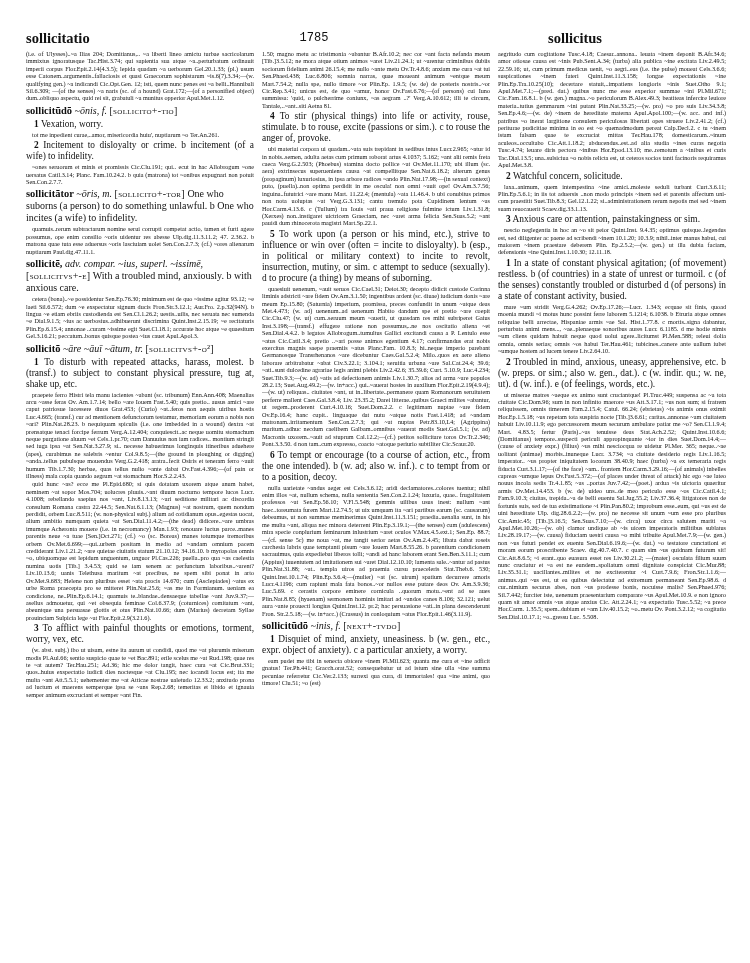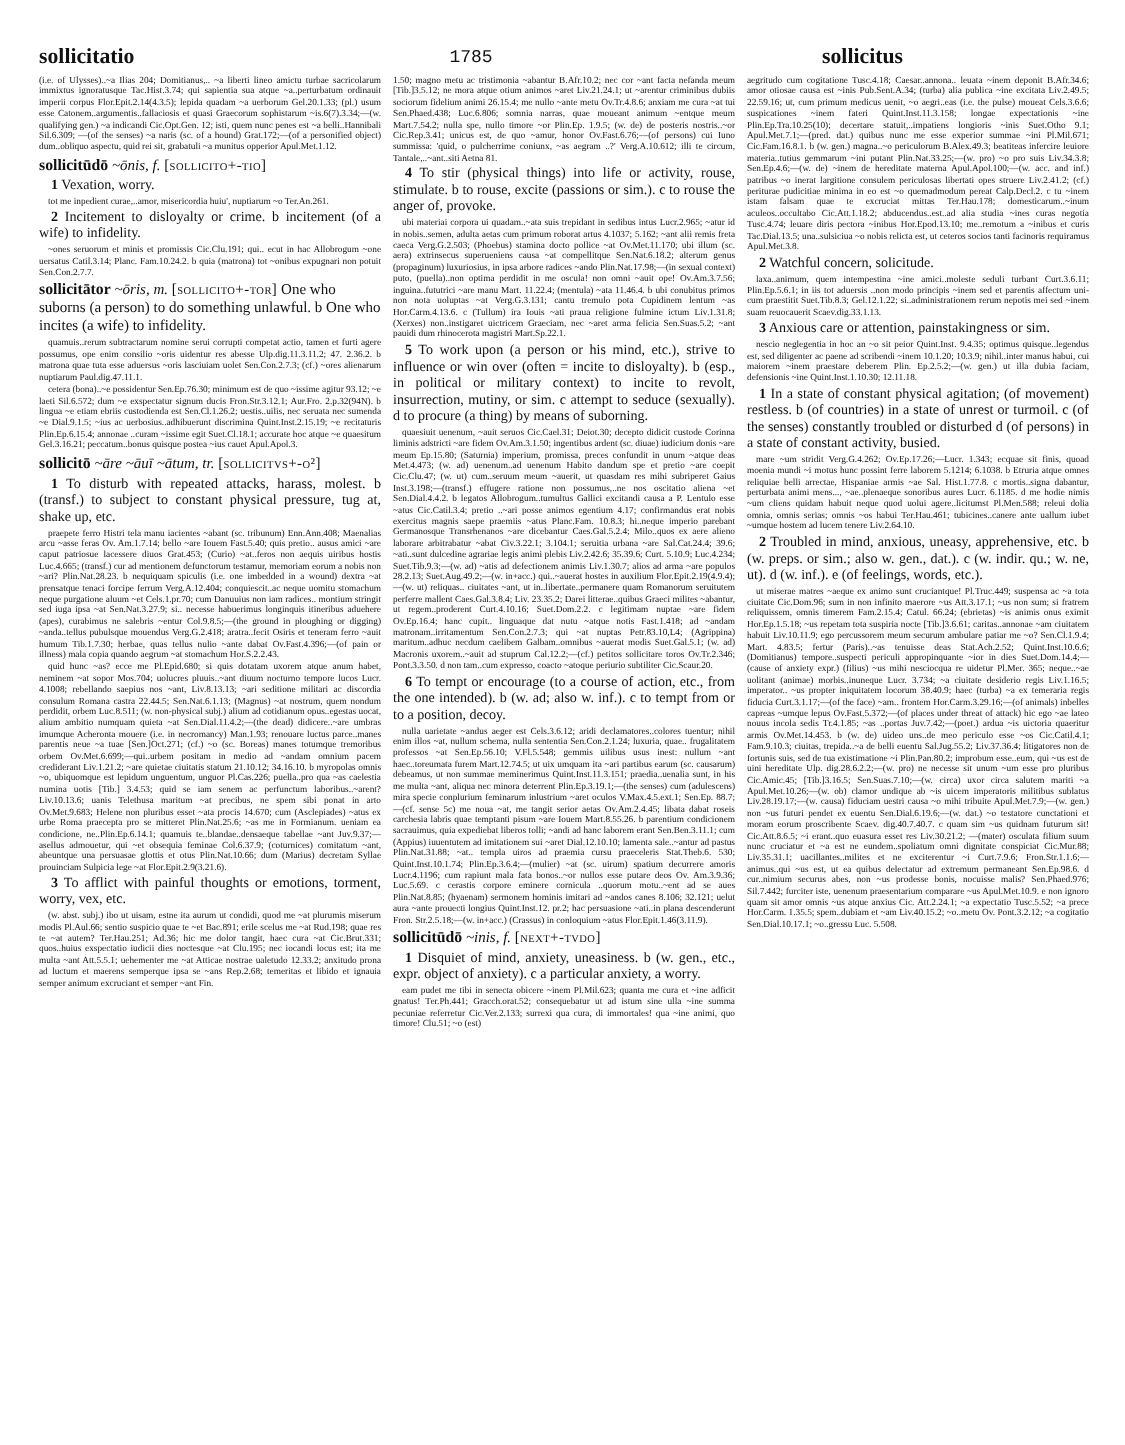--- a/index.html
+++ b/index.html
@@ -33,20 +33,21 @@
   <div class="cols">
     <div class="col" id="col-0">
         <p class="cit">(i.e. of Ulysses)..~a Ilias 204; Domitianus,.. ~a liberti lineo amictu turbae sacricolarum immixtus ignoratusque Tac.Hist.3.74; qui sapientia sua atque ~a..perturbatum ordinauit imperii corpus Flor.Epit.2.14(4.3.5); lepida quadam ~a uerborum Gel.20.1.33; (pl.) usum esse Catonem..argumentis..fallaciosis et quasi Graecorum sophistarum ~is.6(7).3.34;—(w. qualifying gen.) ~a indicandi Cic.Opt.Gen. 12; isti, quem nunc penes est ~a belli..Hannibali Sil.6.309; —(of the senses) ~a naris (sc. of a hound) Grat.172;—(of a personified object) dum..obliquo aspectu, quid rei sit, grabatuli ~a munitus opperior Apul.Met.1.12.</p>
         <div class="entry-head"><span class="hw">sollicitūdō</span> <span class="it">~ōnis, f.</span> <span class="sc">[sollicito+-tio]</span></div>
         <div class="sense"><span class="num">1</span> <span>Vexation, worry.</span></div>
         <p class="cit indent">tot me inpedient curae,..amor, misericordia huiu', nuptiarum ~o Ter.An.261.</p>
         <div class="sense"><span class="num">2</span> <span>Incitement to disloyalty or crime. b incitement (of a wife) to infidelity.</span></div>
         <p class="cit indent">~ones seruorum et minis et promissis Cic.Clu.191; qui.. ecut in hac Allobrogum ~one uersatus Catil.3.14; Planc. Fam.10.24.2. b quia (matrona) tot ~onibus expugnari non potuit Sen.Con.2.7.7.</p>
         <div class="entry-head"><span class="hw">sollicitātor</span> <span class="it">~ōris, m.</span> <span class="sc">[sollicito+-tor]</span> <span>One who suborns (a person) to do something unlawful. b One who incites (a wife) to infidelity.</span></div>
         <p class="cit indent">quamuis..rerum subtractarum nomine serui corrupti competat actio, tamen et furti agere possumus, ope enim consilio ~oris uidentur res abesse Ulp.dig.11.3.11.2; 47. 2.36.2. b matrona quae tuta esse aduersus ~oris lasciuiam uolet Sen.Con.2.7.3; (cf.) ~ores alienarum nuptiarum Paul.dig.47.11.1.</p>
+        <div class="entry-head"><span class="hw">sollicitē,</span> <span class="it">adv. compar. ~ius, superl. ~issimē,</span> <span class="sc">[sollicitvs+-e]</span> <span>With a troubled mind, anxiously. b with anxious care.</span></div>
         <p class="cit indent">cetera (bona)..~e possidentur Sen.Ep.76.30; minimum est de quo ~issime agitur 93.12; ~e laeti Sil.6.572; dum ~e exspectatur signum ducis Fron.Str.3.12.1; Aur.Fro. 2.p.32(94N). b lingua ~e etiam ebriis custodienda est Sen.Cl.1.26.2; uestis..uilis, nec seruata nec sumenda ~e Dial.9.1.5; ~ius ac uerbosius..adhibuerunt discrimina Quint.Inst.2.15.19; ~e recitaturis Plin.Ep.6.15.4; annonae ..curam ~issime egit Suet.Cl.18.1; accurate hoc atque ~e quaesitum Gel.3.16.21; peccatum..bonus quisque postea ~ius cauet Apul.Apol.3.</p>
         <div class="entry-head"><span class="hw">sollicitō</span> <span class="it">~āre ~āuī ~ātum, tr.</span> <span class="sc">[sollicitvs+-o²]</span></div>
         <div class="sense"><span class="num">1</span> <span>To disturb with repeated attacks, harass, molest. b (transf.) to subject to constant physical pressure, tug at, shake up, etc.</span></div>
         <p class="cit indent">praepete ferro Histri tela manu iacientes ~abant (sc. tribunum) Enn.Ann.408; Maenalias arcu ~asse feras Ov. Am.1.7.14; bello ~are Iouem Fast.5.40; quis pretio.. ausus amici ~are caput patriosue lacessere diuos Grat.453; (Curio) ~at..feros non aequis uiribus hostis Luc.4.665; (transf.) cur ad mentionem defunctorum testamur, memoriam eorum a nobis non ~ari? Plin.Nat.28.23. b nequiquam spiculis (i.e. one imbedded in a wound) dextra ~at prensatque tenaci forcipe ferrum Verg.A.12.404; conquiescit..ac neque uomitu stomachum neque purgatione aluum ~et Cels.1.pr.70; cum Danuuius non iam radices.. montium stringit sed iuga ipsa ~at Sen.Nat.3.27.9; si.. necesse habuerimus longinquis itineribus aduehere (apes), curabimus ne salebris ~entur Col.9.8.5;—(the ground in ploughing or digging) ~anda..tellus pubulsque mouendus Verg.G.2.418; aratra..fecit Osiris et teneram ferro ~auit humum Tib.1.7.30; herbae, quas tellus nulio ~ante dabat Ov.Fast.4.396;—(of pain or illness) mala copia quando aegrum ~at stomachum Hor.S.2.2.43.</p>
         <p class="cit indent">quid hunc ~as? ecce me Pl.Epid.680; si quis dotatam uxorem atque anum habet, neminem ~at sopor Mos.704; uolucres pluuis..~ant diuum nocturno tempore lucos Lucr. 4.1008; rebellando saepius nos ~ant, Liv.8.13.13; ~ari seditione militari ac discordia consulum Romana castra 22.44.5; Sen.Nat.6.1.13; (Magnus) ~at nostrum, quem nondum perdidit, orbem Luc.8.511; (w. non-physical subj.) alium ad cotidianum opus..egestas uocat, alium ambitio numquam quieta ~at Sen.Dial.11.4.2;—(the dead) didicere..~are umbras imumque Acheronta mouere (i.e. in necromancy) Man.1.93; renouare luctus parce..manes parentis neue ~a tuae [Sen.]Oct.271; (cf.) ~o (sc. Boreas) manes totumque tremoribus orbem Ov.Met.6.699;—qui..urbem positam in medio ad ~andam omnium pacem crediderant Liv.1.21.2; ~are quietae ciuitatis statum 21.10.12; 34.16.10. b myropolas omnis ~o, ubiquomque est lepidum unguentum, unguor Pl.Cas.226; puella..pro qua ~as caelestia numina uotis [Tib.] 3.4.53; quid se iam senem ac perfunctum laboribus..~arent? Liv.10.13.6; uanis Telethusa maritum ~at precibus, ne spem sibi ponat in arto Ov.Met.9.683; Helene non pluribus esset ~ata procis 14.670; cum (Asclepiades) ~atus ex urbe Roma praecepta pro se mitteret Plin.Nat.25.6; ~as me in Formianum. ueniam ea condicione, ne..Plin.Ep.6.14.1; quamuis te..blandae..densaeque tabellae ~ant Juv.9.37;—asellus admouetur, qui ~et obsequia feminae Col.6.37.9; (coturnices) comitatum ~ant, abeuntque una persuasae glottis et otus Plin.Nat.10.66; dum (Marius) decretam Syllae prouinciam Sulpicia lege ~at Flor.Epit.2.9(3.21.6).</p>
         <div class="sense"><span class="num">3</span> <span>To afflict with painful thoughts or emotions, torment, worry, vex, etc.</span></div>
         <p class="cit indent">(w. abst. subj.) ibo ut uisam, estne ita aurum ut condidi, quod me ~at plurumis miserum modis Pl.Aul.66; sentio suspicio quae te ~et Bac.891; erile scelus me ~at Rud.198; quae res te ~at autem? Ter.Hau.251; Ad.36; hic me dolor tangit, haec cura ~at Cic.Brut.331; quos..huius exspectatio iudicii dies noctesque ~at Clu.195; nec iocandi locus est; ita me multa ~ant Att.5.5.1; uehementer me ~at Atticae nostrae ualetudo 12.33.2; anxitudo prona ad luctum et maerens semperque ipsa se ~ans Rep.2.68; temeritas et libido et ignauia semper animum excruciant et semper ~ant Fin.</p>
       </div>
     <div class="col" id="col-1">
         <p class="cit">1.50; magno metu ac tristimonia ~abantur B.Afr.10.2; nec cor ~ant facta nefanda meum [Tib.]3.5.12; ne mora atque otium animos ~aret Liv.21.24.1; ut ~arentur criminibus dubiis sociorum fidelium animi 26.15.4; me nullo ~ante metu Ov.Tr.4.8.6; anxiam me cura ~at tui Sen.Phaed.438; Luc.6.806; somnia narras, quae moueant animum ~entque meum Mart.7.54.2; nulla spe, nullo timore ~or Plin.Ep. 1.9.5; (w. de) de posteris nostris..~or Cic.Rep.3.41; unicus est, de quo ~amur, honor Ov.Fast.6.76;—(of persons) cui Iuno summissa: 'quid, o pulcherrime coniunx, ~as aegram ..?' Verg.A.10.612; illi te circum, Tantale,..~ant..siti Aetna 81.</p>

